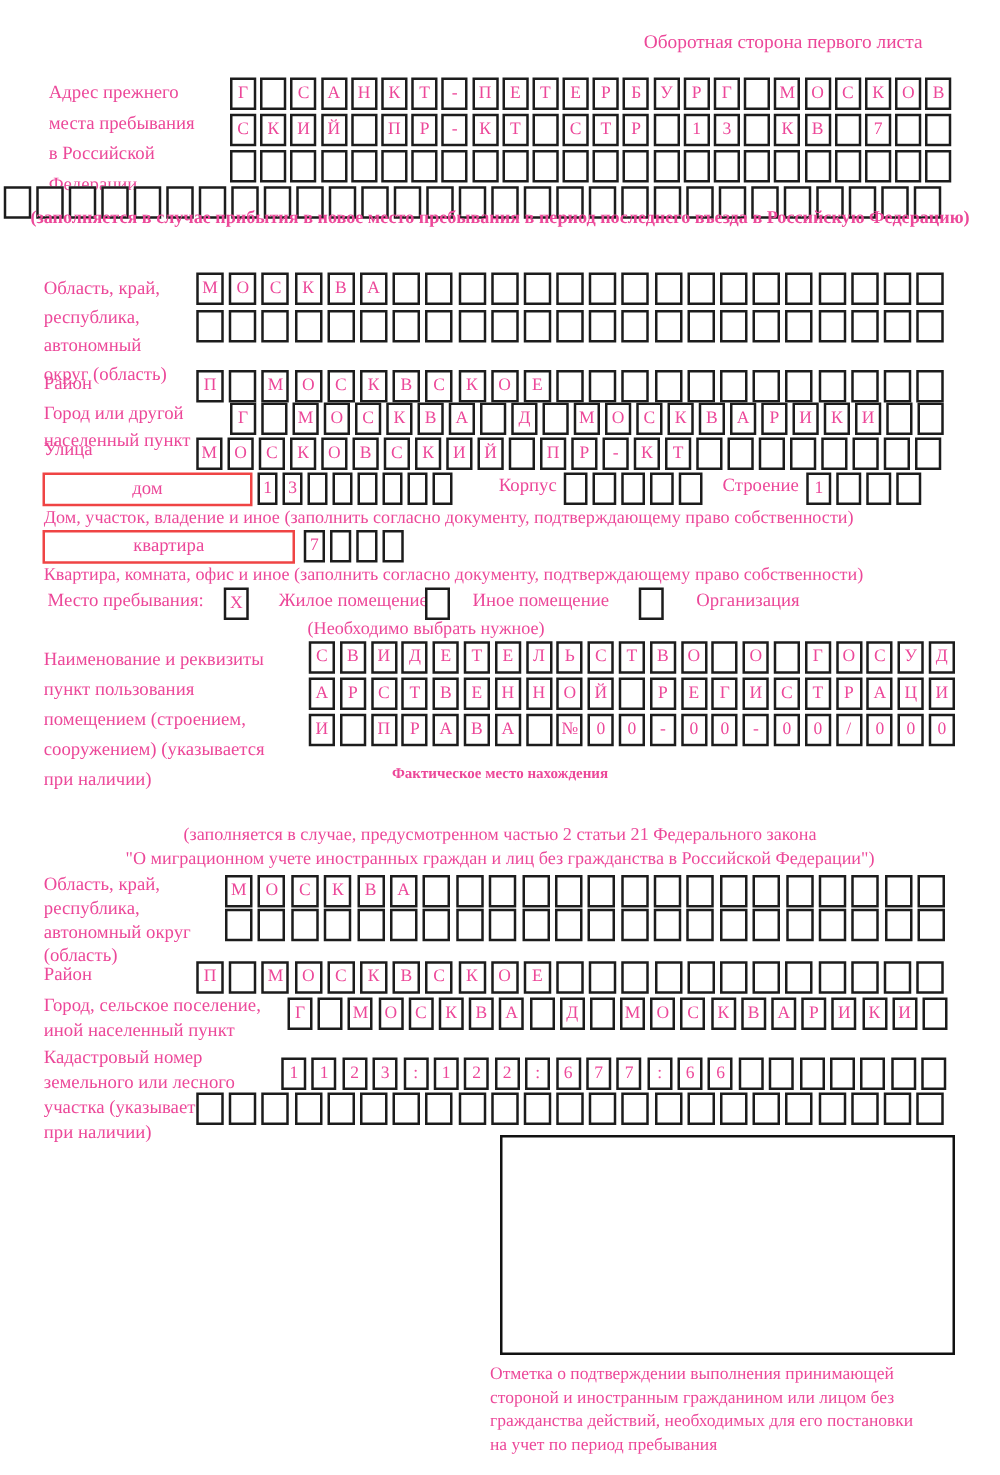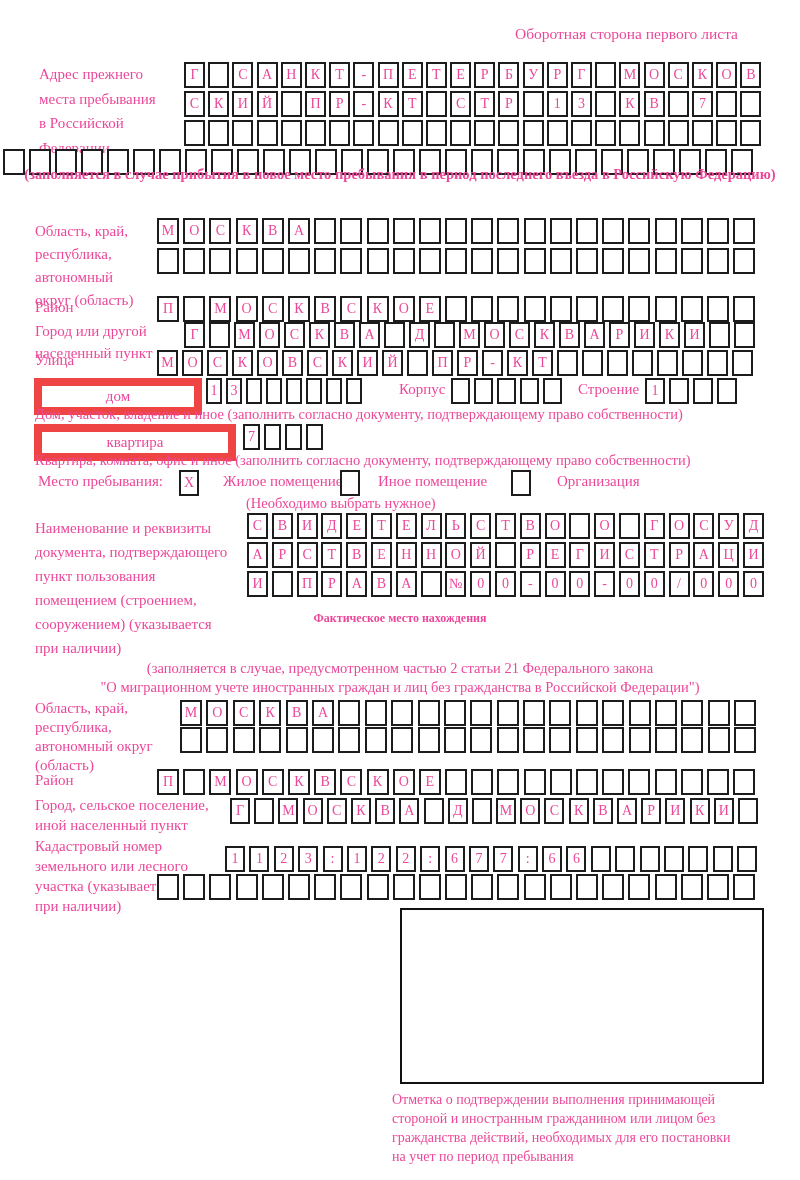--- a/index.html
+++ b/index.html
@@ -13,21 +13,21 @@
     flex:none;width:var(--cw,22px);height:26px;box-sizing:border-box;
     border:2px solid #1c1c1c;display:flex;align-items:center;justify-content:center;
     font-size:14px;line-height:1;background:#fff;
   }
   .lbl{position:absolute;font-size:15px;line-height:23px;}
   .lbl div{white-space:nowrap;}
   .note{position:absolute;font-size:14.5px;white-space:nowrap;}
   .cnote{position:absolute;left:0;width:800px;text-align:center;font-size:14.5px;}
   .hdr{position:absolute;left:0;width:800px;text-align:center;font-weight:bold;font-size:16px;}
   .wbox{
-    position:absolute;height:37px;box-sizing:border-box;border:8px solid #ef4444;
+    position:absolute;height:27px;box-sizing:border-box;border:2px solid #ef4444;
     display:flex;align-items:center;justify-content:center;font-size:15px;background:#fff;
   }
   .chk{
     position:absolute;width:20px;height:26px;box-sizing:border-box;border:2px solid #1c1c1c;
     display:flex;align-items:center;justify-content:center;font-size:14px;background:#fff;
   }
   .stamp{
     position:absolute;left:400px;top:908px;width:364px;height:176px;
     box-sizing:border-box;border:2.5px solid #111;background:#fff;
   }
@@ -341,21 +341,20 @@
   <div class="chk" style="left:179px;top:470px;">X</div>
   <div class="note" style="left:223px;top:473px;font-size:15px;">Жилое помещение</div>
   <div class="chk" style="left:340px;top:470px;"></div>
   <div class="note" style="left:378px;top:473px;font-size:15px;">Иное помещение</div>
   <div class="chk" style="left:511px;top:470px;"></div>
   <div class="note" style="left:557px;top:473px;font-size:15px;">Организация</div>
   <div class="note" style="left:246px;top:495px;">(Необходимо выбрать нужное)</div>
 
   <div class="lbl" style="left:35px;top:516px;line-height:24px;">
       <div>Наименование и реквизиты</div>
-      <div>документа, подтверждающего</div>
       <div>пункт пользования</div>
       <div>помещением (строением,</div>
       <div>сооружением) (указывается</div>
       <div>при наличии)</div>
     </div>
   <div class="cellrow" style="left:247px;top:513px;--cw:21px;gap:3.8px;">
       <div class="cell">С</div>
       <div class="cell">В</div>
       <div class="cell">И</div>
       <div class="cell">Д</div>

